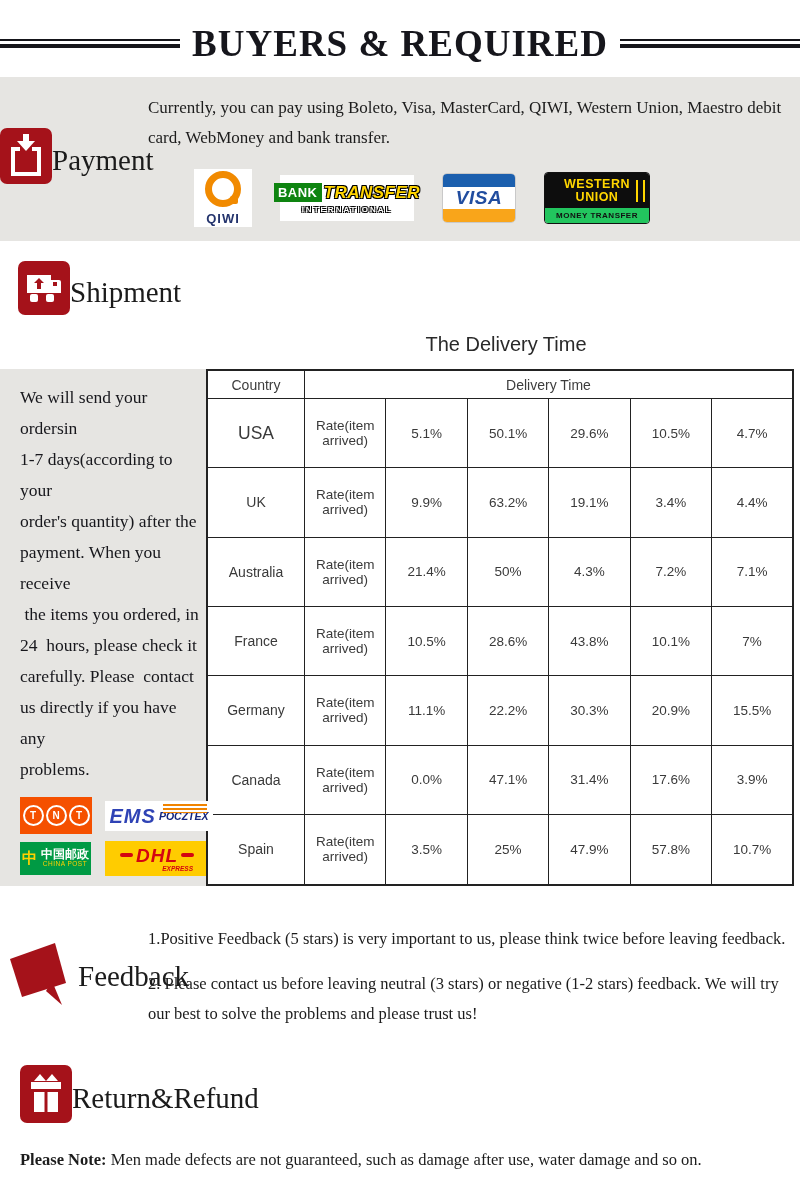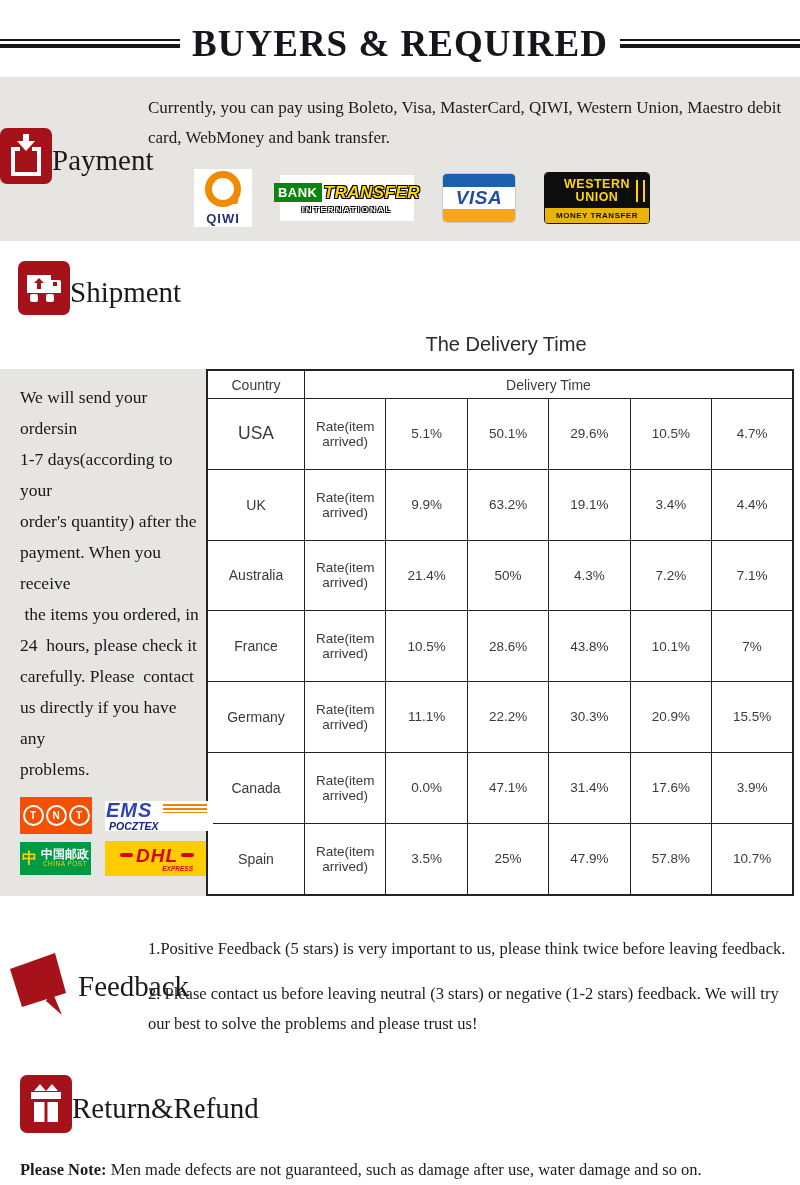--- a/index.html
+++ b/index.html
@@ -34,35 +34,35 @@
     text-shadow:-1px -1px 0 #000,1px -1px 0 #000,-1px 1px 0 #000,1px 1px 0 #000;}
   .visa-logo{width:74px;height:50px;border-radius:5px;overflow:hidden;border:1px solid #c9c9c9;background:#fff;}
   .visa-band-top{width:100%;height:13px;background:#1b5fae;}
   .visa-mid{width:100%;flex:1;display:flex;align-items:flex-end;justify-content:center;}
   .visa-word{color:#214d9f;font-style:italic;font-weight:900;font-size:19px;letter-spacing:0.5px;}
   .visa-band-bot{width:100%;height:13px;background:#f9a51a;}
   .wu-logo{width:106px;height:52px;border-radius:4px;overflow:hidden;border:1px solid #111;}
   .wu-black{position:relative;width:100%;flex:1;background:#0d0d0d;display:flex;flex-direction:column;align-items:center;justify-content:center;}
   .wu-line{color:#ffd600;font-weight:900;font-size:12.5px;line-height:13px;letter-spacing:0.5px;}
   .wu-bars{position:absolute;right:4px;top:7px;height:22px;width:5px;border-left:2px solid #ffd600;border-right:2px solid #ffd600;}
-  .wu-yellow{width:100%;height:15px;background:#eab308;display:flex;align-items:center;justify-content:center;}
+  .wu-yellow{width:100%;height:15px;background:#22c55e;display:flex;align-items:center;justify-content:center;}
   .wu-mt{color:#111;font-weight:900;font-size:8px;letter-spacing:0.5px;}
   
   .shipment-section{position:relative;margin-top:20px;}
   .ship-head{height:108px;position:relative;}
   .ship-head .section-id{position:absolute;left:18px;top:0;width:132px;}
   .table-title{margin-left:212px;width:588px;text-align:center;font-family:"Liberation Sans",sans-serif;
     font-size:20px;color:#2a2a2a;padding-top:72px;box-sizing:border-box;}
   .ship-body{display:flex;}
-  .note-col{width:206px;box-sizing:border-box;background:#e6e5e2;padding:13px 4px 20px 20px;}
+  .note-col{width:206px;box-sizing:border-box;background:#e6e5e2;padding:13px 4px 10px 20px;}
   .ship-note{font-size:17.5px;line-height:31px;white-space:pre-wrap;color:#17171c;}
   .carrier-grid{margin-top:12px;display:grid;grid-template-columns:76px 110px;gap:7px 9px;align-items:center;font-family:"Liberation Sans",sans-serif;}
   .tnt-logo{width:72px;height:37px;background:#f55000;display:flex;align-items:center;justify-content:center;gap:2px;}
   .tnt-circle{width:17px;height:17px;border:2px solid #fff;border-radius:50%;color:#fff;font-weight:900;font-size:10px;display:flex;align-items:center;justify-content:center;}
-  .ems-logo{width:108px;height:30px;background:#fff;display:flex;align-items:flex-start;justify-content:center;padding:2px 1px;box-sizing:border-box;position:relative;flex-direction:column;}
+  .ems-logo{width:108px;height:30px;background:#fff;display:flex;align-items:center;justify-content:center;padding:2px 1px;box-sizing:border-box;position:relative;}
   .ems-word{color:#2f43b5;font-style:italic;font-weight:900;font-size:20px;line-height:20px;letter-spacing:1px;}
   .ems-stripes{position:absolute;top:3px;right:6px;width:44px;height:9px;
     background:repeating-linear-gradient(to bottom,#f08300 0 2px,transparent 2px 4px);}
   .ems-sub{color:#15267d;font-style:italic;font-weight:900;font-size:10.5px;margin-left:3px;}
   .cp-logo{width:71px;height:33px;background:#009a44;display:flex;align-items:center;justify-content:center;gap:4px;}
   .cp-emblem{color:#ffd100;font-weight:900;font-size:15px;}
   .cp-col{display:flex;flex-direction:column;align-items:center;}
   .cp-cn{color:#fff;font-weight:bold;font-size:12px;line-height:11px;}
   .cp-en{color:#ffd100;font-size:6.5px;line-height:8px;letter-spacing:0.5px;}
   .dhl-logo{width:104px;height:35px;background:#ffcc00;display:flex;flex-direction:column;align-items:center;justify-content:center;}

